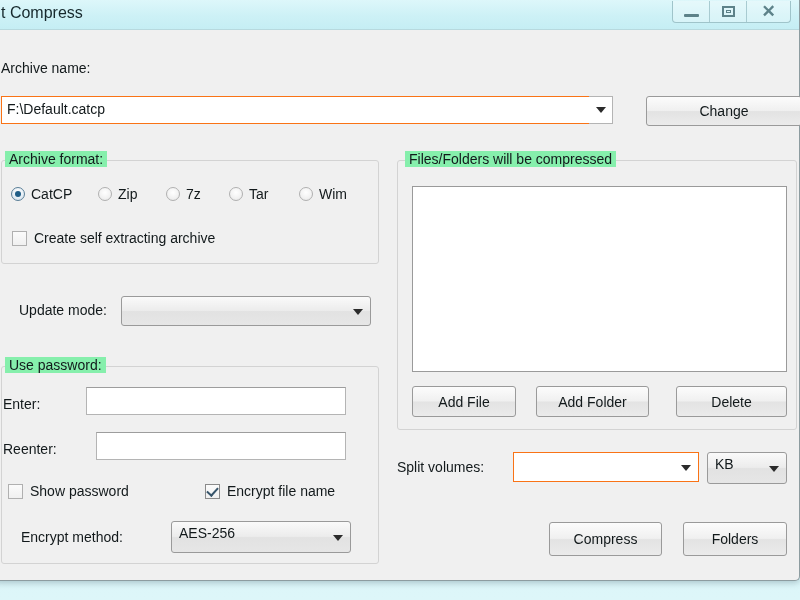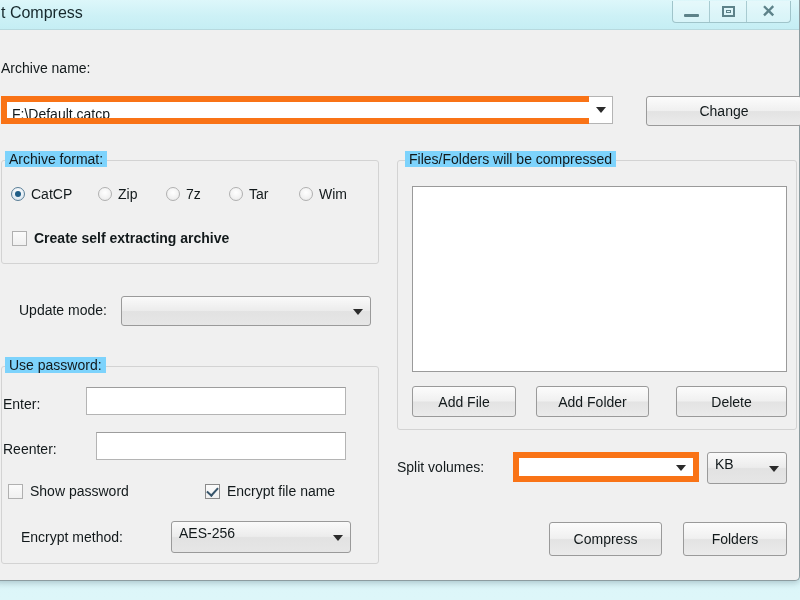--- a/index.html
+++ b/index.html
@@ -94,21 +94,21 @@
   .groupbox {
     position: absolute;
     border: 1px solid #d3d3d3;
     border-radius: 3px;
     background: transparent;
   }
   .group-title {
     position: absolute;
     font-size: 14px;
     color: #12191b;
-    background: #7dd3fc;
+    background: #86efac;
     padding: 0 4px;
     white-space: nowrap;
   }
   .textbox {
     position: absolute;
     background: #ffffff;
     border: 1px solid #b4b4b4;
     border-top-color: #9d9d9d;
     font-size: 14px;
     color: #12191b;
@@ -123,21 +123,21 @@
     border: 1px solid #9a9a9a;
     border-radius: 3px;
     font-size: 14px;
     color: #12191b;
     padding: 3px 22px 3px 7px;
     white-space: nowrap;
     overflow: hidden;
   }
   .combo-flat {
     background: #ffffff;
-    border: 6px solid #f97316;
+    border: 1px solid #f97316;
     border-radius: 0;
   }
   .arrow {
     position: absolute; right: 7px; top: 50%;
     margin-top: -2px;
     width: 0; height: 0;
     border-left: 5px solid transparent;
     border-right: 5px solid transparent;
     border-top: 6px solid #2b2b2b;
   }
@@ -254,21 +254,21 @@
   </div>
   <div class="radio-wrap" style="left:236px; top:186px;">
     <span class="radio"></span>
     <span class="radio-lbl">Tar</span>
   </div>
   <div class="radio-wrap" style="left:306px; top:186px;">
     <span class="radio"></span>
     <span class="radio-lbl">Wim</span>
   </div>
 
-  <div class="cb-wrap" style="left:19px; top:230px;font-weight:bold;">
+  <div class="cb-wrap" style="left:19px; top:230px;">
     <span class="cb"></span>
     <span class="cb-lbl">Create self extracting archive</span>
   </div>
 
   <div class="lbl" style="left:8px; top:302px;padding-left:18px;">Update mode:</div>
   <div class="combo" style="left:128px; top:296px; width:250px; height:30px;">
     <span class="arrow"></span>
   </div>
 
   <div class="groupbox" style="left:8px; top:366px; width:378px; height:198px;"></div>

